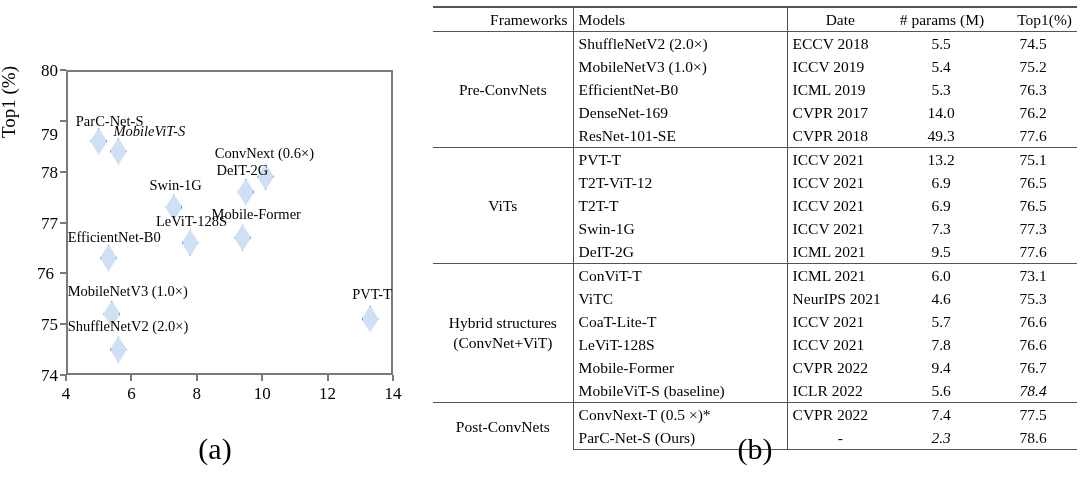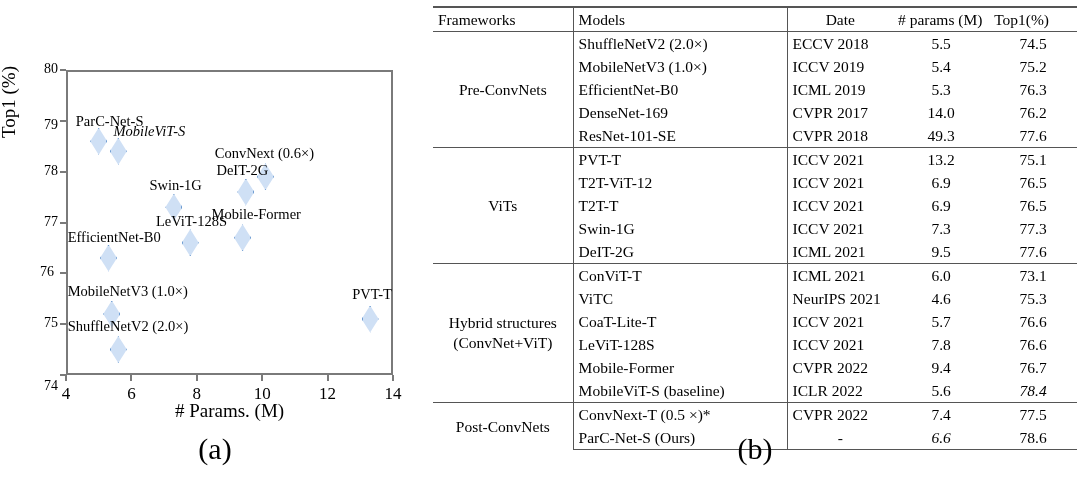--- a/index.html
+++ b/index.html
@@ -22,21 +22,21 @@
     left:66px;top:70px;
     width:327px;height:305px;
     border:2px solid #7a7a7a;
     box-sizing:border-box;
     background:#fff;
   }
   .ytick-label{
     position:absolute;
     width:36px;
     text-align:right;
-    font-size:14px;
+    font-size:17px;
     line-height:1;
   }
   .ytick-mark{
     position:absolute;
     width:6px;height:2px;
     background:#7a7a7a;
   }
   .xtick-label{
     position:absolute;
     width:40px;
@@ -103,54 +103,53 @@
     padding:1px 5px;
     height:21px;
     line-height:21px;
     font-weight:normal;
     vertical-align:middle;
     box-sizing:border-box;
   }
   .rule-top td{border-top:2px solid #555;}
   .rule-mid td{border-top:1.6px solid #555;}
   .rule-bot td{border-bottom:1.6px solid #555;}
-  .hdr td{border-bottom:1.6px solid #555;text-align:left;}
+  .hdr td{border-bottom:1.6px solid #555;text-align:right;}
   .cdiv{border-right:1.2px solid #555;}
   .c-frame{width:143px;text-align:center;vertical-align:middle;}
   .c-model{width:225px;text-align:left;}
   .c-date{width:110px;text-align:left;}
   .c-par{width:100px;text-align:center;}
   .c-top{width:90px;text-align:center;}
   .b{font-weight:bold;}
   .i{font-style:italic;}
   #cap-b{
     position:absolute;left:0;top:432px;width:650px;
     text-align:center;font-size:30px;
   }
 </style>
 </head>
 <body>
 
 <div class="panel" id="panel-a">
   <div id="chart-area">
     <div id="plot-frame"></div>
     <div id="ylabel">Top1 (%)</div>
-    <div id="xlabel"># Params. (M)</div>
     <div id="axis-ticks">
-        <div class="ytick-label" style="left: 22px; top: 379px;">74</div>
+        <div class="ytick-label" style="left: 22px; top: 367px;">74</div>
         <div class="ytick-mark" style="left: 60px; top: 374px;"></div>
         <div class="ytick-label" style="left: 22px; top: 316.167px;">75</div>
         <div class="ytick-mark" style="left: 60px; top: 323.167px;"></div>
         <div class="ytick-label" style="left: 18px; top: 265.333px;">76</div>
         <div class="ytick-mark" style="left: 60px; top: 272.333px;"></div>
         <div class="ytick-label" style="left: 22px; top: 214.5px;">77</div>
         <div class="ytick-mark" style="left: 60px; top: 221.5px;"></div>
         <div class="ytick-label" style="left: 22px; top: 163.667px;">78</div>
         <div class="ytick-mark" style="left: 60px; top: 170.667px;"></div>
-        <div class="ytick-label" style="left: 22px; top: 118px;">79</div>
+        <div class="ytick-label" style="left: 22px; top: 126px;">79</div>
         <div class="ytick-mark" style="left: 60px; top: 119.833px;"></div>
         <div class="ytick-label" style="left: 22px; top: 62px;">80</div>
         <div class="ytick-mark" style="left: 60px; top: 69px;"></div>
         <div class="xtick-label" style="left: 46px; top: 385px;">4</div>
         <div class="xtick-mark" style="left: 65px; top: 375px;"></div>
         <div class="xtick-label" style="left: 111.4px; top: 385px;">6</div>
         <div class="xtick-mark" style="left: 130.4px; top: 375px;"></div>
         <div class="xtick-label" style="left: 176.8px; top: 385px;">8</div>
         <div class="xtick-mark" style="left: 195.8px; top: 375px;"></div>
         <div class="xtick-label" style="left: 242.2px; top: 385px; font-family: Liberation Serif, serif;">10</div>
@@ -304,20 +303,20 @@
           <tr class="rule-mid">
             <td class="c-frame cdiv" rowspan="2">Post-ConvNets</td>
             <td class="c-model cdiv">ConvNext-T (0.5 ×)*</td>
             <td class="c-date">CVPR 2022</td>
             <td class="c-par">7.4</td>
             <td class="c-top">77.5</td>
           </tr>
           <tr class="rule-bot">
             <td class="c-model cdiv">ParC-Net-S  (Ours)</td>
             <td class="c-date" style="text-align: center;">-</td>
-            <td class="c-par i">6.6</td>
+            <td class="c-par i">2.3</td>
             <td class="c-top b">78.6</td>
           </tr>
         </tbody>
     </table>
   </div>
   <div id="cap-b">(b)</div>
 </div>
 
 </body></html>

